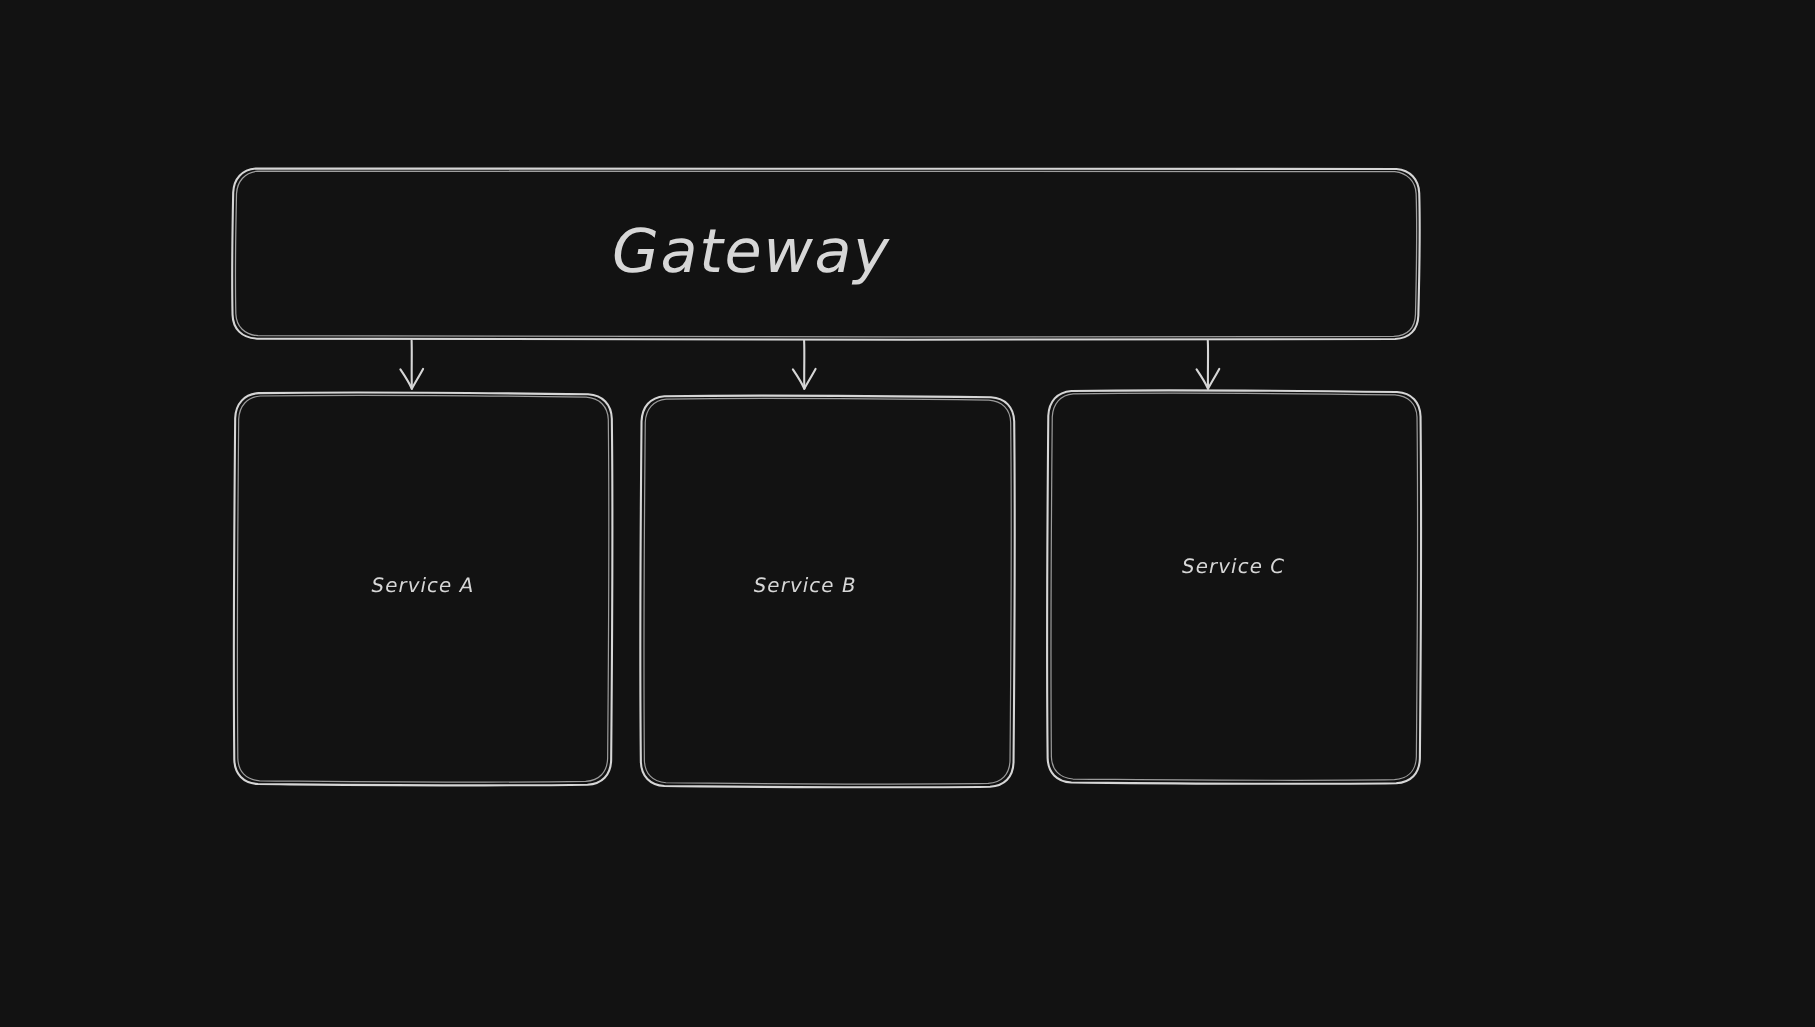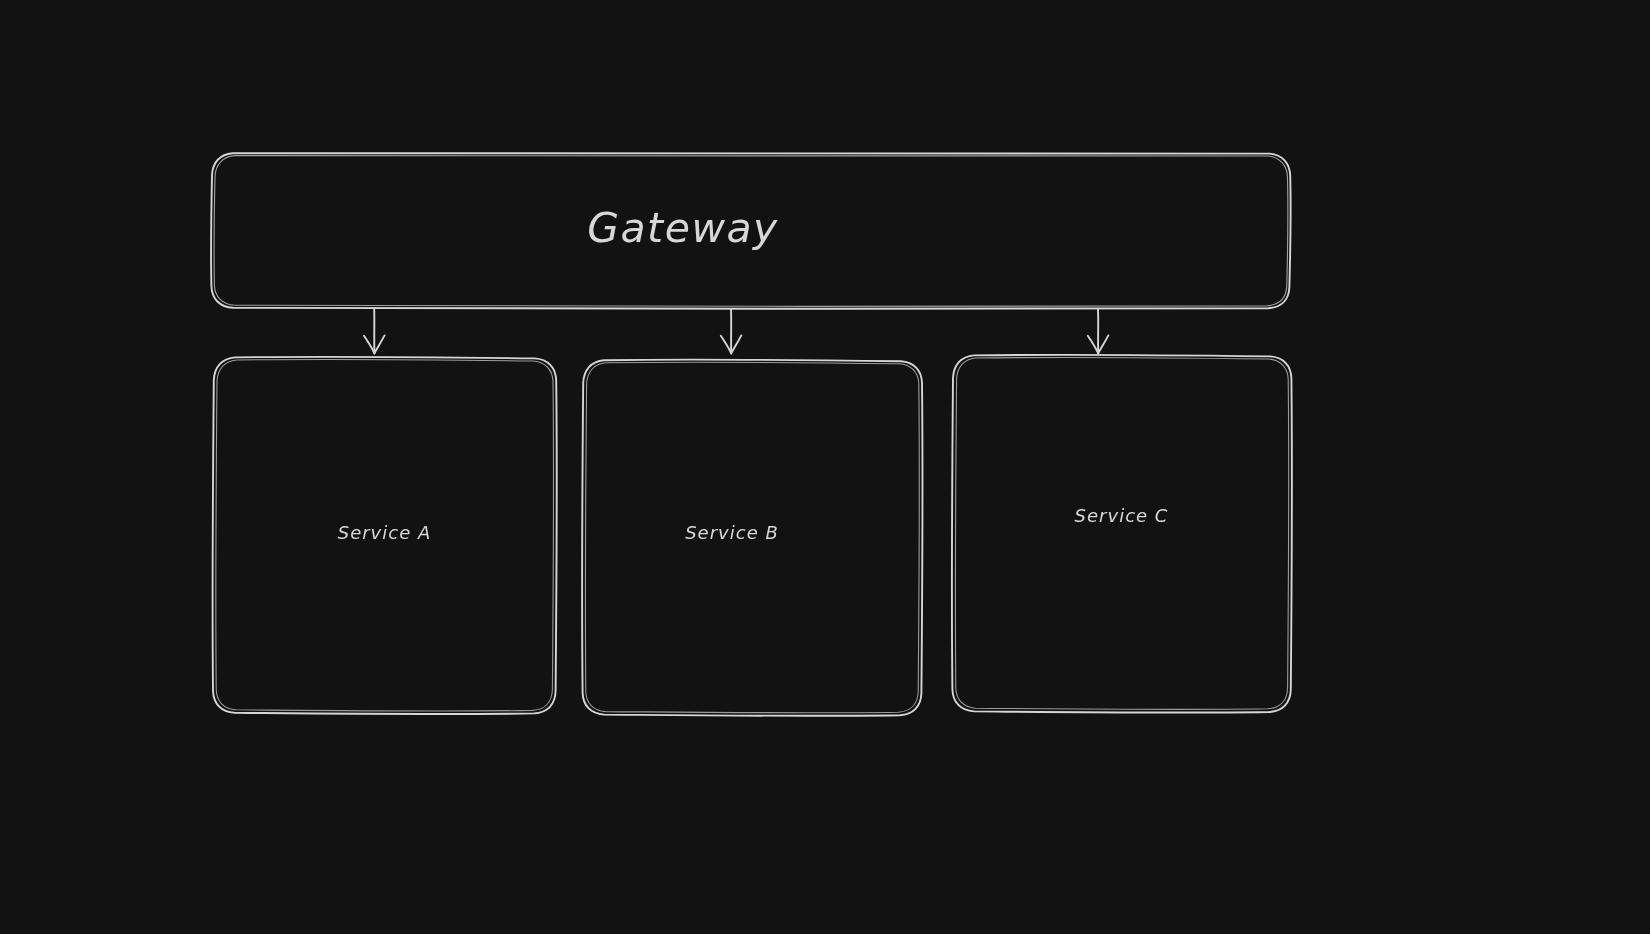--- a/index.html
+++ b/index.html
@@ -36,21 +36,21 @@
     white-space: nowrap;
     pointer-events: none;
     letter-spacing: 0.5px;
     font-style: italic;
     font-weight: 400;
   }
   .label-gateway {
     left: 211px;
     top: 203px;
     width: 944px;
-    font-size: 41px;
+    font-size: 55px;
     line-height: 50px;
     letter-spacing: 1.5px;
   }
   .label-svc {
     font-size: 18px;
     line-height: 32px;
     letter-spacing: 1px;
   }
   .label-svc-a { left: 213px; top: 517px; width: 343px; }
   .label-svc-b { left: 582px; top: 517px; width: 300px; }

